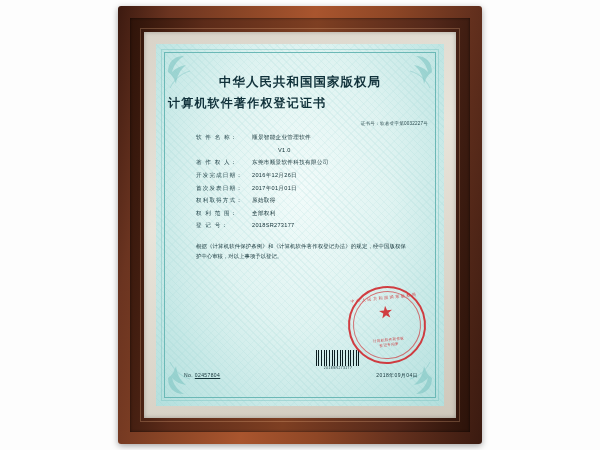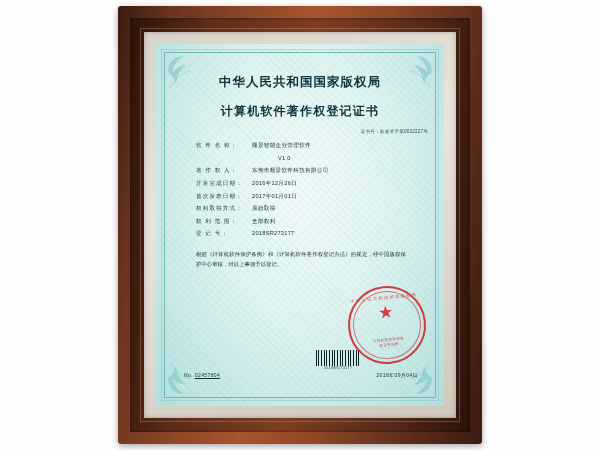--- a/index.html
+++ b/index.html
@@ -111,26 +111,25 @@
   }
   .title-main {
     text-align: center;
     font-size: 12.5px;
     font-weight: bold;
     letter-spacing: 1px;
     color: #10313a;
     margin-top: 12px;
   }
   .title-sub {
-    text-align: center;
     font-size: 12px;
     font-weight: bold;
     letter-spacing: 1.2px;
     color: #10313a;
-    margin-top: 12px;
+    margin-top: 4px;
   }
   .cert-no {
     text-align: right;
     font-size: 4.6px;
     color: #2a4a4e;
     margin-top: 9px;
     padding-right: 4px;
     letter-spacing: 0.2px;
   }
   .fields {

